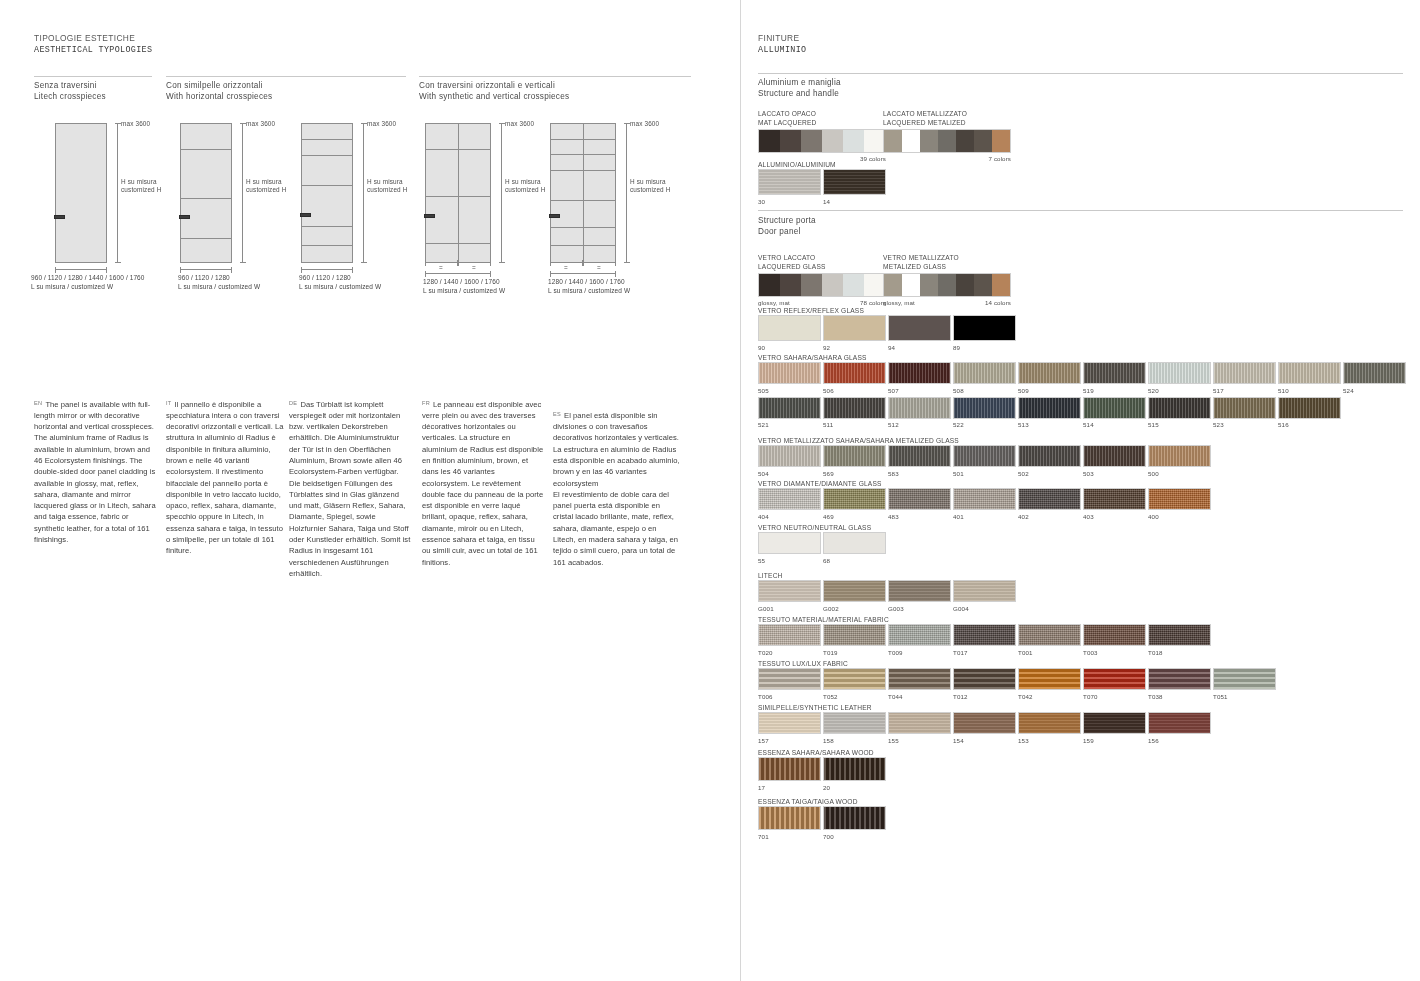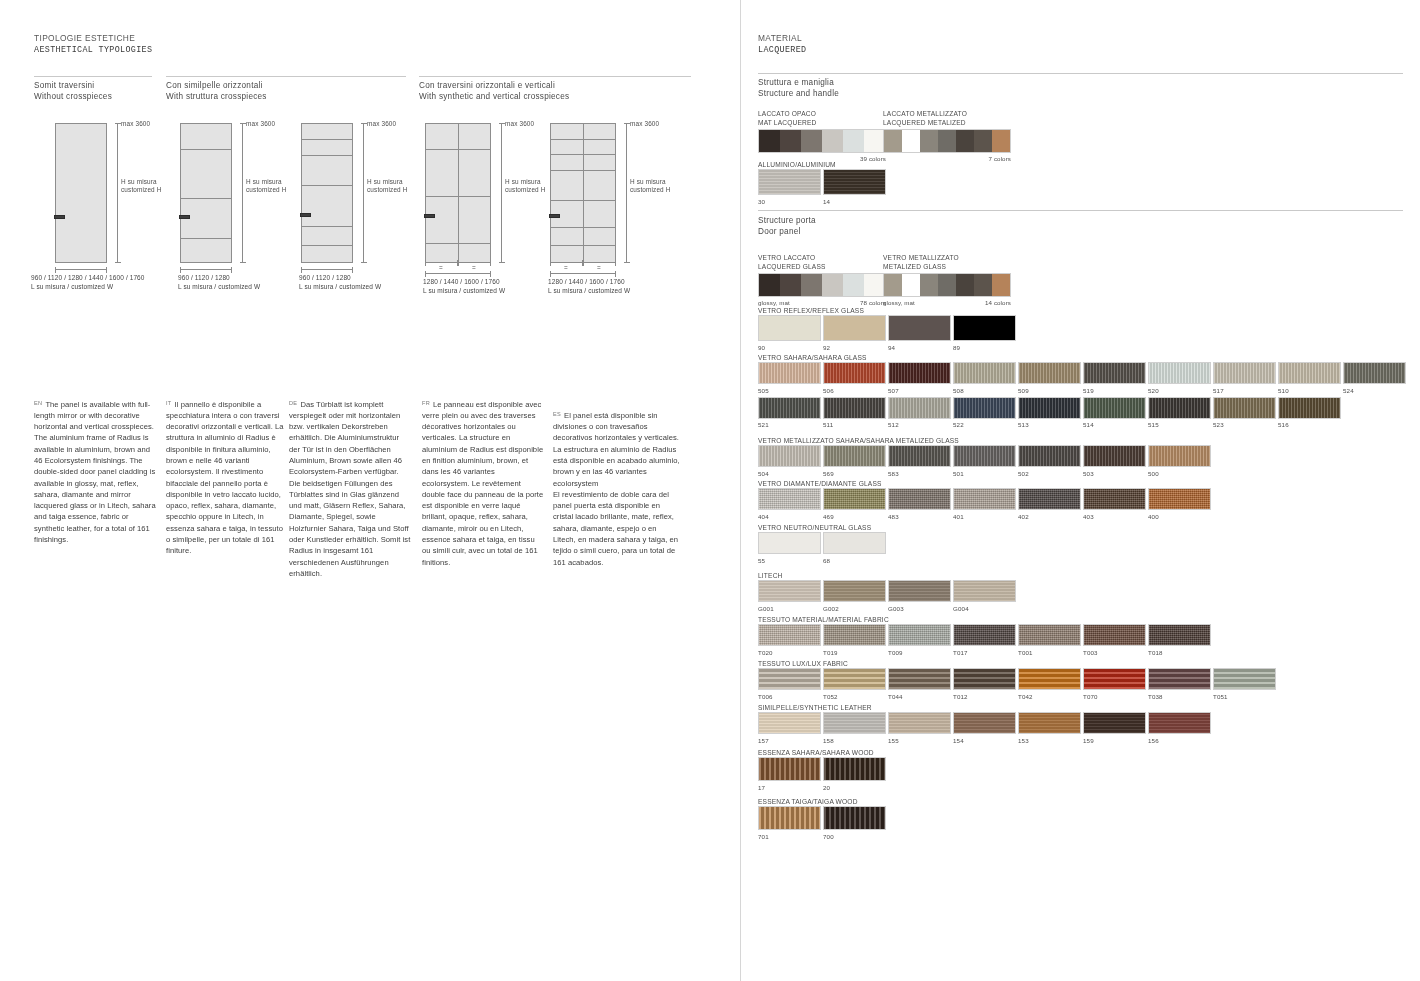--- a/index.html
+++ b/index.html
@@ -78,28 +78,28 @@
 
   <div class="page page-left">
 
     <div class="sec-head" style="position:absolute;left:34px;top:33px;">
       <div>TIPOLOGIE ESTETICHE</div>
       <div class="l2">AESTHETICAL TYPOLOGIES</div>
     </div>
 
     <div class="rule" style="position:absolute;left:34px;top:76px;width:118px;"></div>
     <div class="col-title" style="position:absolute;left:34px;top:80px;">
-      <div>Somit traversini</div>
-      <div>Without crosspieces</div>
+      <div>Senza traversini</div>
+      <div>Litech crosspieces</div>
     </div>
 
     <div class="rule" style="position:absolute;left:166px;top:76px;width:240px;"></div>
     <div class="col-title" style="position:absolute;left:166px;top:80px;">
       <div>Con similpelle orizzontali</div>
-      <div>With struttura crosspieces</div>
+      <div>With horizontal crosspieces</div>
     </div>
 
     <div class="rule" style="position:absolute;left:419px;top:76px;width:272px;"></div>
     <div class="col-title" style="position:absolute;left:419px;top:80px;">
       <div>Con traversini orizzontali e verticali</div>
       <div>With synthetic and vertical crosspieces</div>
     </div>
 
     <div class="door" style="left:55px;top:123px;width:52px;height:140px;">
       <div class="panel" style="width:52px;height:140px;"></div>
@@ -224,27 +224,27 @@
       <div class="tcol" style="left:519px;width:128px;white-space:pre-line;">
         <span class="lang">ES</span><span>El panel está disponible sin divisiones o con travesaños decorativos horizontales y verticales. La estructura en aluminio de Radius está disponible en acabado aluminio, brown y en las 46 variantes ecolorsystem
 El revestimiento de doble cara del panel puerta está disponible en cristal lacado brillante, mate, reflex, sahara, diamante, espejo o en Litech, en madera sahara y taiga, en tejido o símil cuero, para un total de 161 acabados.</span>
       </div>
     </div>
   </div>
 
   <div class="page page-right">
 
     <div class="sec-head" style="position:absolute;left:18px;top:33px;">
-      <div>MATERIAL</div>
-      <div class="l2">LACQUERED</div>
+      <div>FINITURE</div>
+      <div class="l2">ALLUMINIO</div>
     </div>
 
     <div class="rule" style="position:absolute;left:18px;top:73px;width:645px;"></div>
     <div class="col-title" style="position:absolute;left:18px;top:77px;">
-      <div>Struttura e maniglia</div>
+      <div>Aluminium e maniglia</div>
       <div>Structure and handle</div>
     </div>
 
     <div class="block" style="left:18px;top:109px;">
       <div class="grp-label">LACCATO OPACO</div>
       <div class="grp-label">MAT LACQUERED</div>
       <div class="ramp" id="ramp-mat" style="width:128px;height:24px;margin-top:2px;">
           <span style="flex: 1 1 0%; background: rgb(51, 43, 39);"></span>
           <span style="flex: 1 1 0%; background: rgb(78, 68, 63);"></span>
           <span style="flex: 1 1 0%; background: rgb(125, 118, 111);"></span>

